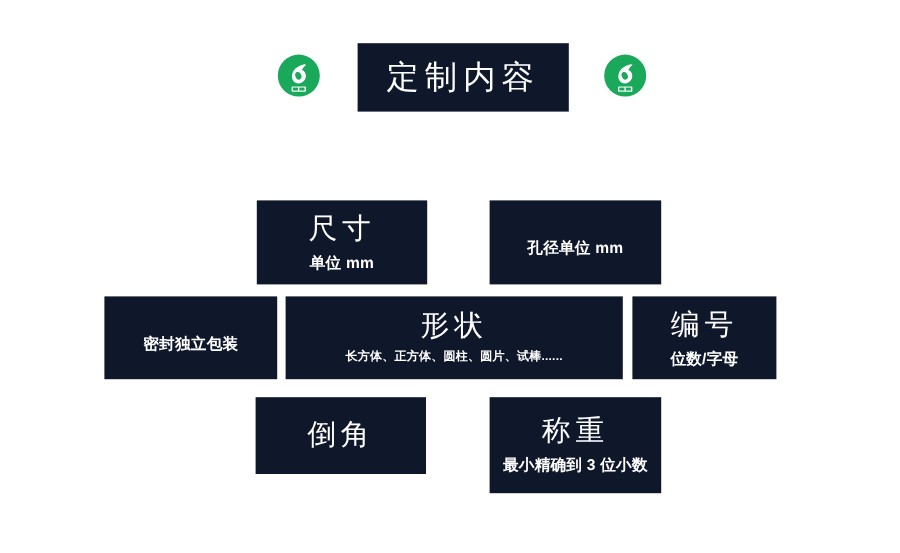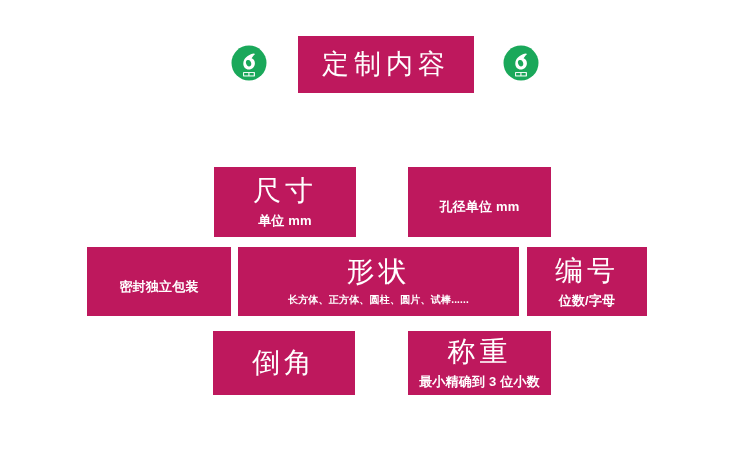--- a/index.html
+++ b/index.html
@@ -19,31 +19,31 @@
     position: absolute;
     left: 0; top: 0;
     width: 750px;
     height: 461px;
     background: #ffffff;
   }
 
   
   .card {
     position: absolute;
-    background: #be185d;
+    background: #0f172a;
     box-sizing: border-box;
     display: flex;
     flex-direction: column;
     justify-content: center;
     color: #ffffff;
     text-align: center;
     line-height: 1;
   }
   .card .title {
-    font-size: 28px;
+    font-size: 24px;
     font-weight: 400;
     letter-spacing: 4px;
     color: #ffffff;
     white-space: nowrap;
   }
   .card .sub {
     margin-top: 9px;
     font-size: 13px;
     font-weight: bold;
     color: #ffffff;
@@ -103,21 +103,21 @@
   .card-chamfer {
     left: 213px;
     top: 331px;
     width: 142px;
     height: 64px;
   }
   .card-weigh {
     left: 408px;
     top: 331px;
     width: 143px;
-    height: 64px;
+    height: 80px;
   }
 
   
   .logo {
     position: absolute;
     width: 36px;
     height: 36px;
   }
   .logo-left  { left: 231px; top: 45px; }
   .logo-right { left: 503px; top: 45px; }

